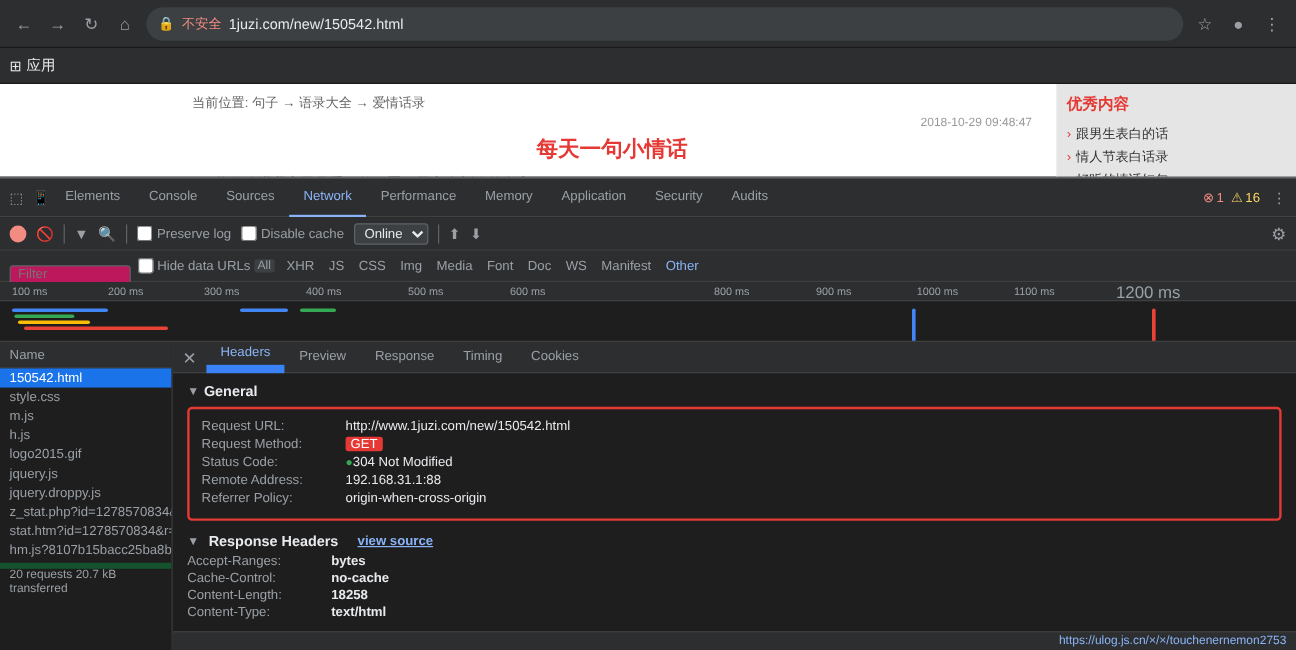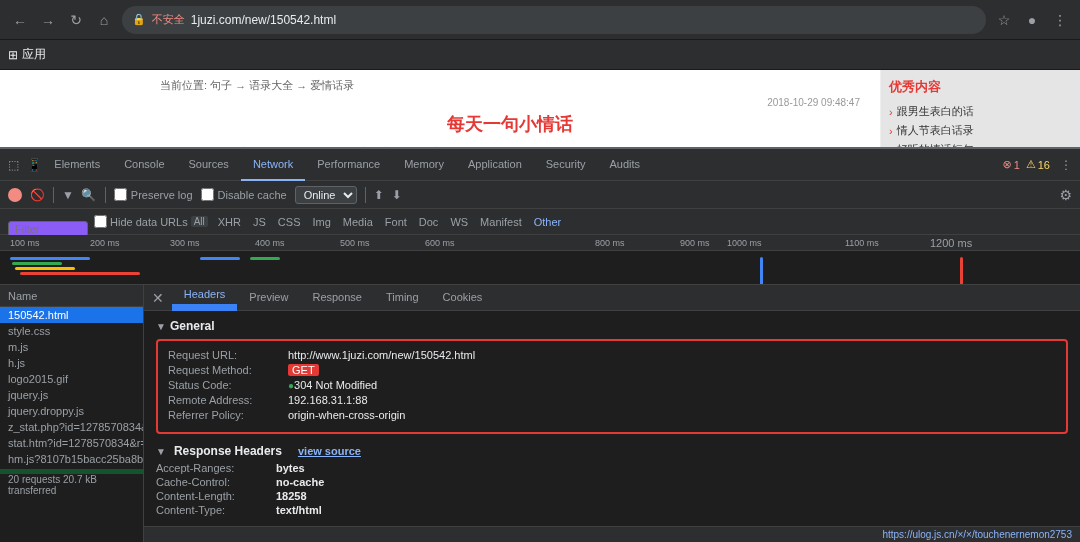--- a/index.html
+++ b/index.html
@@ -51,21 +51,21 @@
     .network-toolbar { background: #2d2e30; height: 28px; display: flex; align-items: center; padding: 0 8px; gap: 8px; border-bottom: 1px solid #404040; }
     .record-btn { width: 14px; height: 14px; background: #f28b82; border-radius: 50%; display: inline-block; }
     .separator { width: 1px; height: 16px; background: #5f6368; }
     .checkbox-label { display: flex; align-items: center; gap: 4px; color: #9aa0a6; font-size: 11px; cursor: pointer; }
     .online-select { background: #3c4043; border: 1px solid #5f6368; color: #e8eaed; font-size: 11px; padding: 1px 4px; border-radius: 3px; }
     .upload-icon { color: #9aa0a6; font-size: 12px; }
     .settings-btn { margin-left: auto; background: none; border: none; color: #9aa0a6; cursor: pointer; font-size: 14px; }
 
     
     .filter-bar { background: #2d2e30; height: 26px; display: flex; align-items: center; padding: 0 8px; gap: 6px; border-bottom: 1px solid #404040; font-size: 11px; }
-    .filter-input { background: #8b5cf6; border: 1px solid #5f6368; color: #e8eaed; font-size: 11px; padding: 1px 6px; border-radius: 3px; width: 80px; margin-top: 14px; }
+    .filter-input { background: #be185d; border: 1px solid #5f6368; color: #e8eaed; font-size: 11px; padding: 1px 6px; border-radius: 3px; width: 101px; margin-top: 14px; }
     .filter-tabs { display: flex; gap: 4px; }
     .filter-tab { color: #9aa0a6; cursor: pointer; padding: 1px 4px; border-radius: 2px; font-size: 11px; }
     .filter-tab.active { color: #8ab4f8; }
     .hide-data-label { display: flex; align-items: center; gap: 3px; color: #9aa0a6; font-size: 11px; cursor: pointer; }
     .xhr-badge { background: #3c4043; padding: 0 3px; border-radius: 2px; font-size: 10px; }
 
     
     .timeline-area { background: #1e1e1e; height: 50px; border-bottom: 1px solid #404040; overflow: hidden; position: relative; }
     .timeline-ruler { height: 16px; background: #2d2e30; border-bottom: 1px solid #404040; display: flex; align-items: center; }
     .timeline-content { height: 34px; position: relative; }
@@ -241,23 +241,23 @@
       <div class="timeline-ruler" style="position:relative;overflow:hidden;">
         <span style="position:absolute;left:10px;font-size:9px;color:#9aa0a6;">100 ms</span>
         <span style="position:absolute;left:90px;font-size:9px;color:#9aa0a6;">200 ms</span>
         <span style="position:absolute;left:170px;font-size:9px;color:#9aa0a6;">300 ms</span>
         <span style="position:absolute;left:255px;font-size:9px;color:#9aa0a6;">400 ms</span>
         <span style="position:absolute;left:340px;font-size:9px;color:#9aa0a6;">500 ms</span>
         <span style="position:absolute;left:425px;font-size:9px;color:#9aa0a6;">600 ms</span>
         <span style="position:absolute;left:510px;font-size:9px;color:#9aa0a6;margin-top:37px;">700 ms</span>
         <span style="position:absolute;left:595px;font-size:9px;color:#9aa0a6;">800 ms</span>
         <span style="position:absolute;left:680px;font-size:9px;color:#9aa0a6;">900 ms</span>
-        <span style="position:absolute;left:727px;font-size:9px;color:#9aa0a6;">1000 ms</span>
+        <span style="position:absolute;left:764px;font-size:9px;color:#9aa0a6;">1000 ms</span>
         <span style="position:absolute;left:845px;font-size:9px;color:#9aa0a6;">1100 ms</span>
-        <span style="position:absolute;left:930px;font-size:11px;color:#9aa0a6;">1200 ms</span>
+        <span style="position:absolute;left:930px;font-size:14px;color:#9aa0a6;">1200 ms</span>
       </div>
       <div class="timeline-content" style="position:relative;height:34px;">
 
         <div style="position:absolute;left:10px;top:6px;width:80px;height:3px;background:#4285f4;border-radius:2px;"></div>
         <div style="position:absolute;left:12px;top:11px;width:50px;height:3px;background:#34a853;border-radius:2px;"></div>
         <div style="position:absolute;left:15px;top:16px;width:60px;height:3px;background:#fbbc05;border-radius:2px;"></div>
         <div style="position:absolute;left:20px;top:21px;width:120px;height:3px;background:#ea4335;border-radius:2px;"></div>
         <div style="position:absolute;left:200px;top:6px;width:40px;height:3px;background:#4285f4;border-radius:2px;"></div>
         <div style="position:absolute;left:250px;top:6px;width:30px;height:3px;background:#34a853;border-radius:2px;"></div>
         <div style="position:absolute;left:760px;top:6px;width:3px;height:28px;background:#4285f4;border-radius:2px;"></div>

